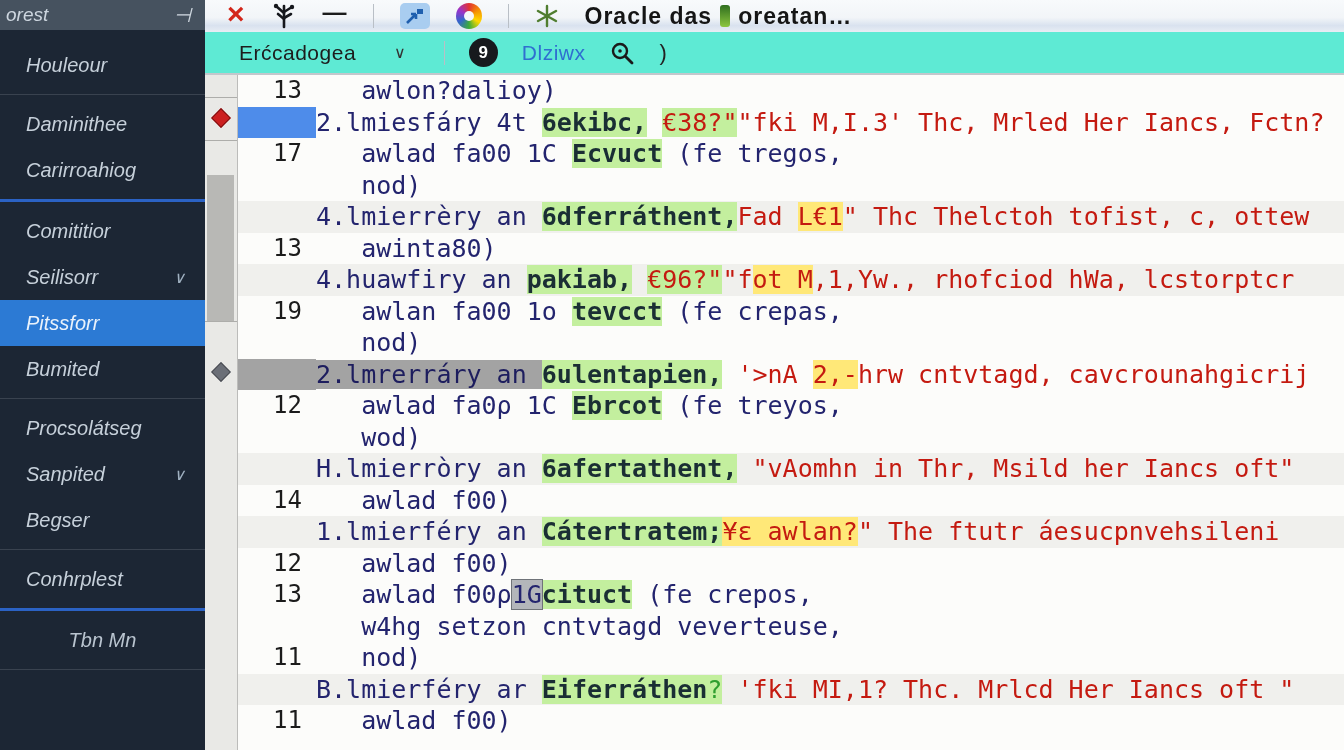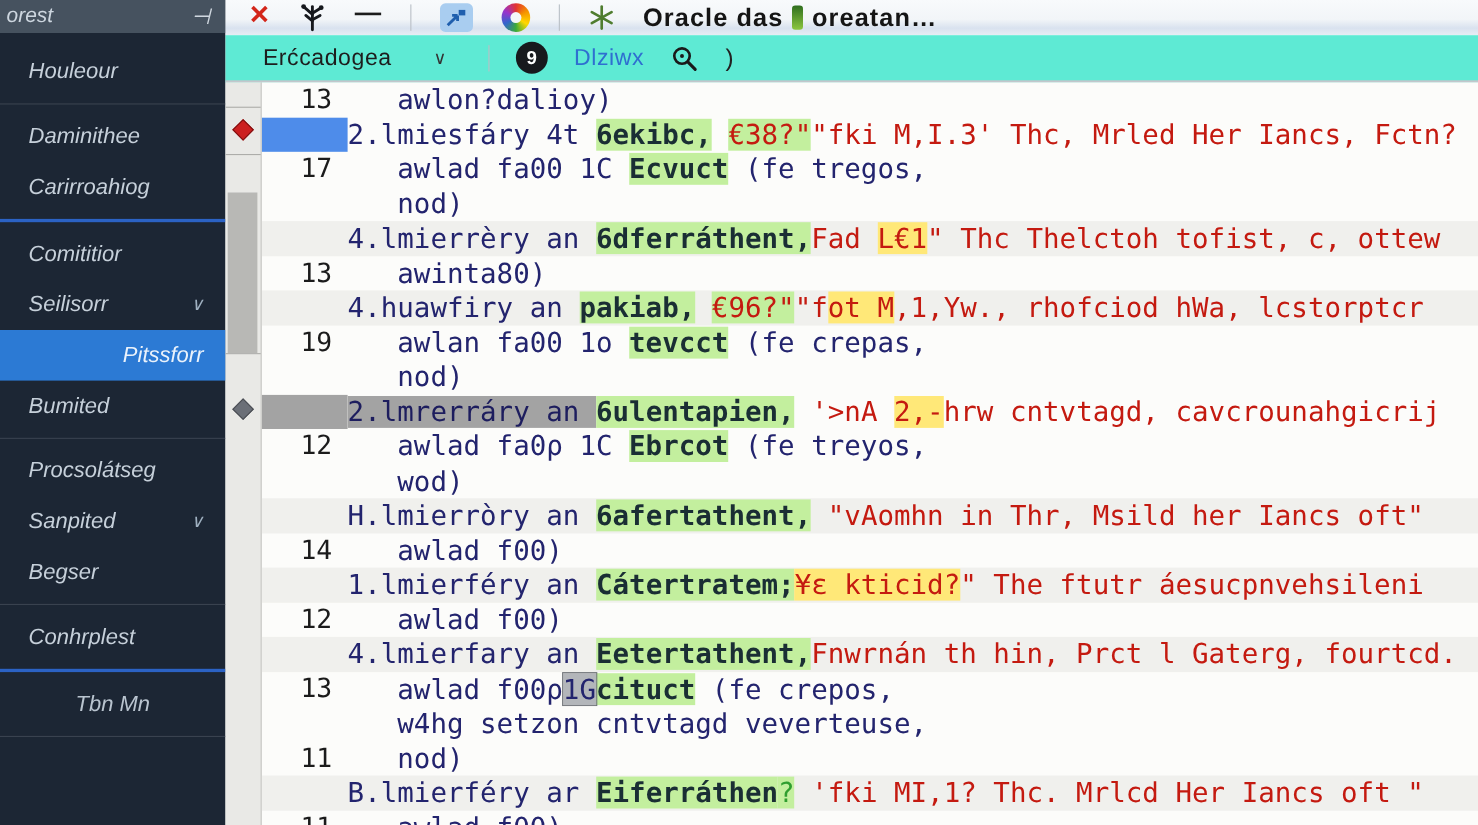--- a/index.html
+++ b/index.html
@@ -8,21 +8,21 @@
   .app { width:1344px; height:750px; display:flex; position:relative; }
 
   
   .sidebar { width:205px; background:#1c2634; display:flex; flex-direction:column; flex-shrink:0;font-style:italic; }
   .sb-header { height:30px; background:#46525f; color:#cdd6df; font-size:19px;
                display:flex; align-items:center; padding:0 14px 0 6px; justify-content:space-between; }
   .sb-pin { color:#cfd7df; font-size:20px; }
   .sb-list { padding-top:12px; flex:1; }
   .sb-item { height:46px; display:flex; align-items:center; justify-content:space-between;
              padding:0 20px 0 26px; color:#c6d0da; font-size:20px; cursor:default; }
-  .sb-item.selected { background:#2c7ad4; color:#eaf2fb;justify-content:flex-end; }
+  .sb-item.selected { background:#2c7ad4; color:#eaf2fb; }
   .sb-item.centered { justify-content:center; padding:0; color:#b9c4cf; }
   .sb-item .chev { color:#9fb0c0; font-size:16px; }
   .sep { height:1px; background:#39424f; margin:6px 0; }
   .blue-sep { height:3px; background:#2b62c4; margin:6px 0; }
 
   
   .main { flex:1; display:flex; flex-direction:column; min-width:0; }
 
   .toolbar1 { height:32px; background:linear-gradient(#f8fafc 0%, #f2f5f8 55%, #d9e2ef 80%, #e8edf4 100%);
               display:flex; align-items:center; padding-left:22px; gap:26px; flex-shrink:0; }
@@ -211,23 +211,22 @@
           <div class="line stripe"><span class="ln"></span><span class="tokens"><span class="t-p">4.lmierrèry an </span><span class="t-g">6dferráthent,</span><span class="t-r">Fad </span><span class="t-y">L€1</span><span class="t-r">" Thc Thelctoh tofist, c, ottew</span></span></div>
           <div class="line"><span class="ln">13</span><span class="tokens"><span class="t-p">   awinta80)</span></span></div>
           <div class="line stripe"><span class="ln"></span><span class="tokens"><span class="t-p">4.huawfiry an </span><span class="t-g">pakiab,</span><span class="t-p"> </span><span class="t-gr">€96?"</span><span class="t-r">"f</span><span class="t-y">ot M</span><span class="t-r">,1,Yw., rhofciod hWa, lcstorptcr</span></span></div>
           <div class="line"><span class="ln">19</span><span class="tokens"><span class="t-p">   awlan fa00 1o </span><span class="t-g">tevcct</span><span class="t-p"> (fe crepas,</span></span></div>
           <div class="line"><span class="ln"></span><span class="tokens"><span class="t-p">   nod)</span></span></div>
           <div class="line"><span class="ln selbg"></span><span class="tokens"><span class="t-sel">2.lmrerráry an </span><span class="t-g">6ulentapien,</span><span class="t-p"> </span><span class="t-r">'&gt;nA </span><span class="t-y">2,-</span><span class="t-r">hrw cntvtagd, cavcrounahgicrij</span></span></div>
           <div class="line"><span class="ln">12</span><span class="tokens"><span class="t-p">   awlad fa0ρ 1C </span><span class="t-g">Ebrcot</span><span class="t-p"> (fe treyos,</span></span></div>
           <div class="line"><span class="ln"></span><span class="tokens"><span class="t-p">   wod)</span></span></div>
           <div class="line stripe"><span class="ln"></span><span class="tokens"><span class="t-p">H.lmierròry an </span><span class="t-g">6afertathent,</span><span class="t-p"> </span><span class="t-r">"vAomhn in Thr, Msild her Iancs oft"</span></span></div>
           <div class="line"><span class="ln">14</span><span class="tokens"><span class="t-p">   awlad f00)</span></span></div>
-          <div class="line stripe"><span class="ln"></span><span class="tokens"><span class="t-p">1.lmierféry an </span><span class="t-g">Cátertratem;</span><span class="t-y">¥ε kticid?</span><span class="t-r">" The ftutr áesucpnvehsileni</span></span></div>
+          <div class="line stripe"><span class="ln"></span><span class="tokens"><span class="t-p">1.lmierféry an </span><span class="t-g">Cátertratem;</span><span class="t-y">¥ε awlan?</span><span class="t-r">" The ftutr áesucpnvehsileni</span></span></div>
           <div class="line"><span class="ln">12</span><span class="tokens"><span class="t-p">   awlad f00)</span></span></div>
-          <div class="line stripe"><span class="ln"></span><span class="tokens"><span class="t-p">4.lmierfary an </span><span class="t-g">Eetertathent,</span><span class="t-r">Fnwrnán th hin, Prct l Gaterg, fourtcd.</span></span></div>
           <div class="line"><span class="ln">13</span><span class="tokens"><span class="t-p">   awlad f00ρ</span><span class="t-box">1G</span><span class="t-g">cituct</span><span class="t-p"> (fe crepos,</span></span></div>
           <div class="line"><span class="ln"></span><span class="tokens"><span class="t-p">   w4hg setzon cntvtagd veverteuse,</span></span></div>
           <div class="line"><span class="ln">11</span><span class="tokens"><span class="t-p">   nod)</span></span></div>
           <div class="line stripe"><span class="ln"></span><span class="tokens"><span class="t-p">B.lmierféry ar </span><span class="t-g">Eiferráthen</span><span class="t-gq">?</span><span class="t-r"> 'fki MI,1? Thc. Mrlcd Her Iancs oft "</span></span></div>
           <div class="line"><span class="ln">11</span><span class="tokens"><span class="t-p">   awlad f00)</span></span></div>
         </div>
     </div>
 
   </div>
 </div>

